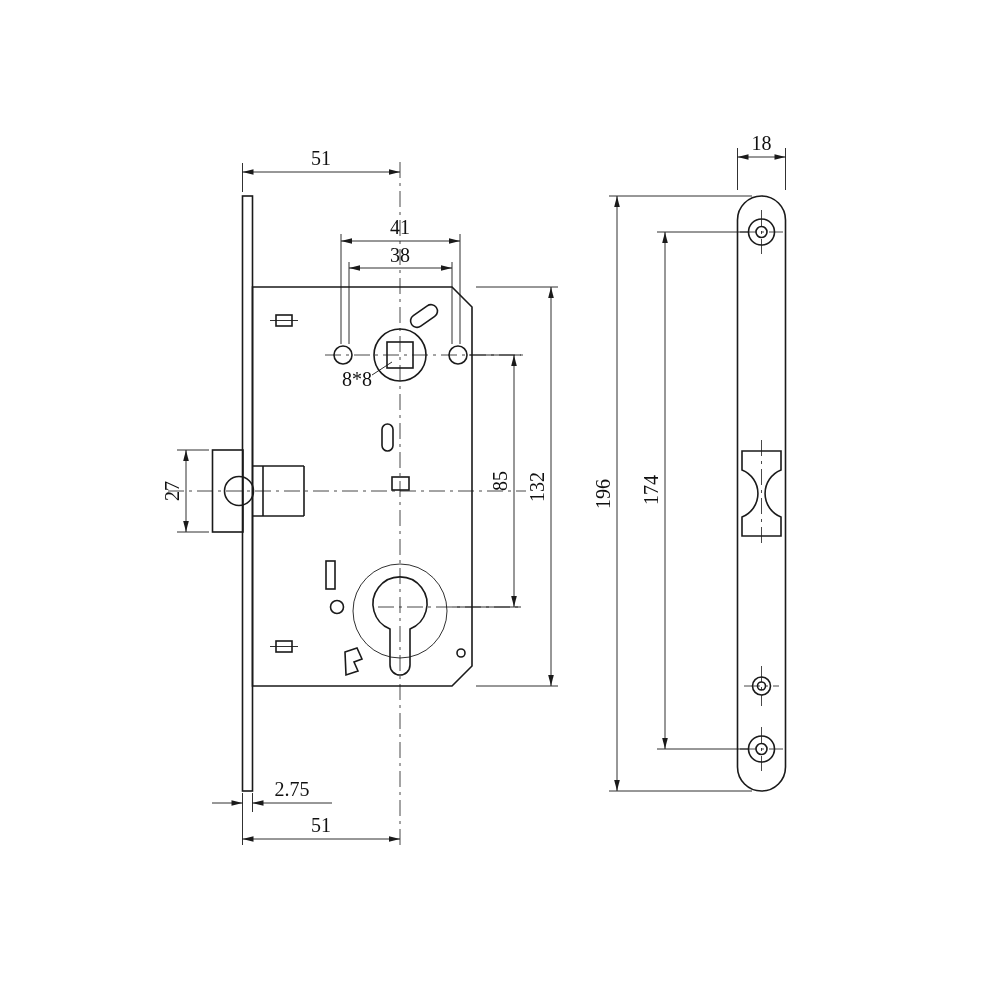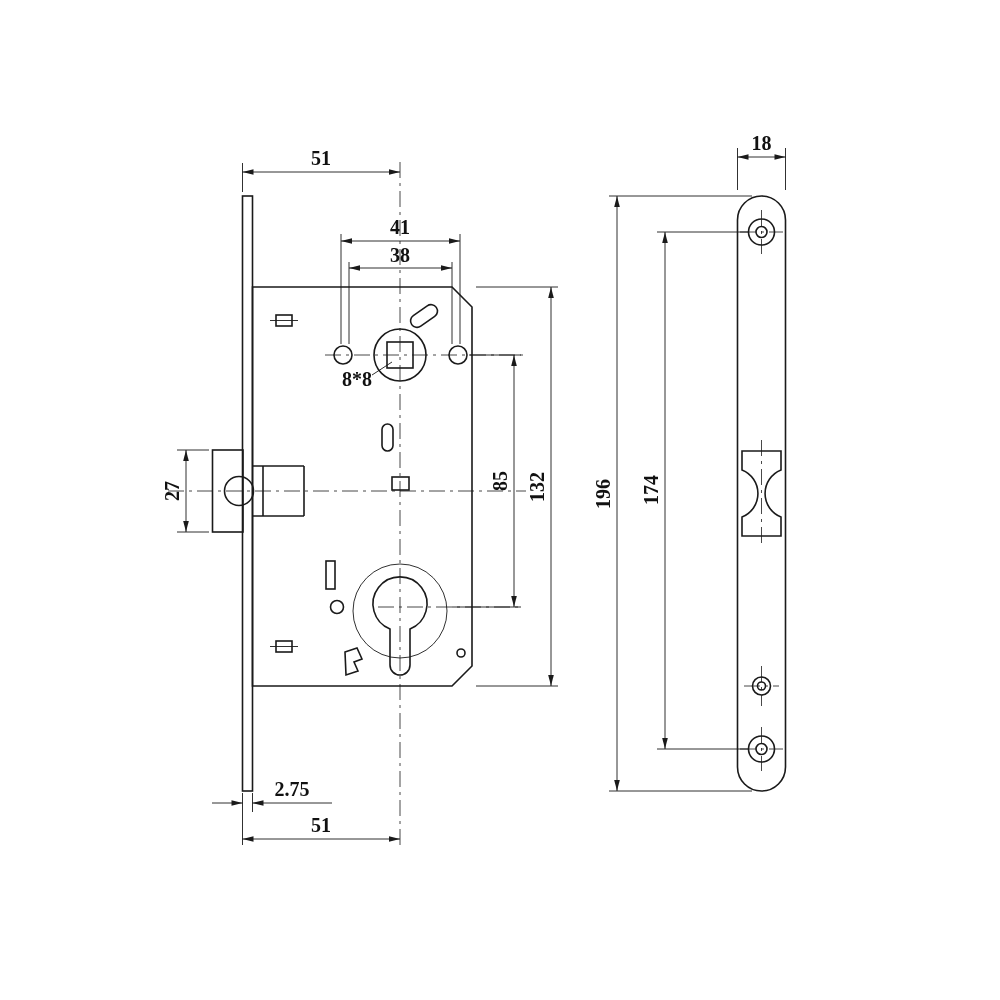--- a/index.html
+++ b/index.html
@@ -1,16 +1,16 @@
 <!DOCTYPE html>
 <html><head>
 <meta charset="utf-8">
 <style>
   html,body{margin:0;padding:0;background:#ffffff;}
-  .stage{width:1000px;height:1000px;position:relative;background:#ffffff;overflow:hidden;font-weight:bold;}
+  .stage{width:1000px;height:1000px;position:relative;background:#ffffff;overflow:hidden;}
   .outline{fill:none;stroke:#1a1a1a;stroke-width:1.6;}
   .thin{fill:none;stroke:#1a1a1a;stroke-width:0.9;}
   .center{fill:none;stroke:#1a1a1a;stroke-width:0.8;stroke-dasharray:16 5 3 5;}
   .dim{fill:none;stroke:#1a1a1a;stroke-width:0.9;}
   .arrow{fill:#1a1a1a;stroke:none;}
   .dimtext{font-family:"Liberation Serif", serif;font-size:20px;fill:#111;}
 </style>
 </head>
 <body>
 

